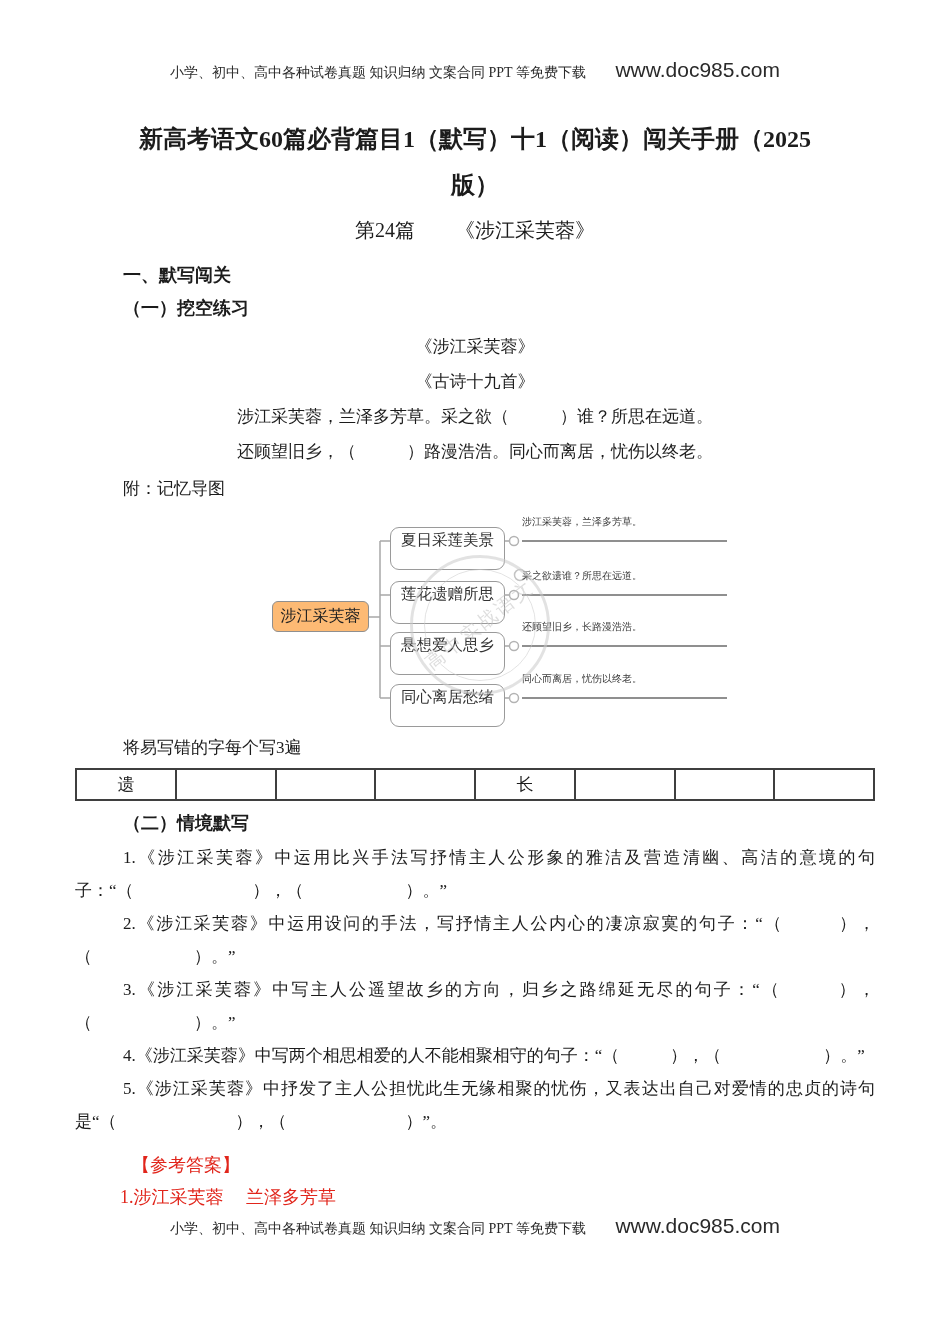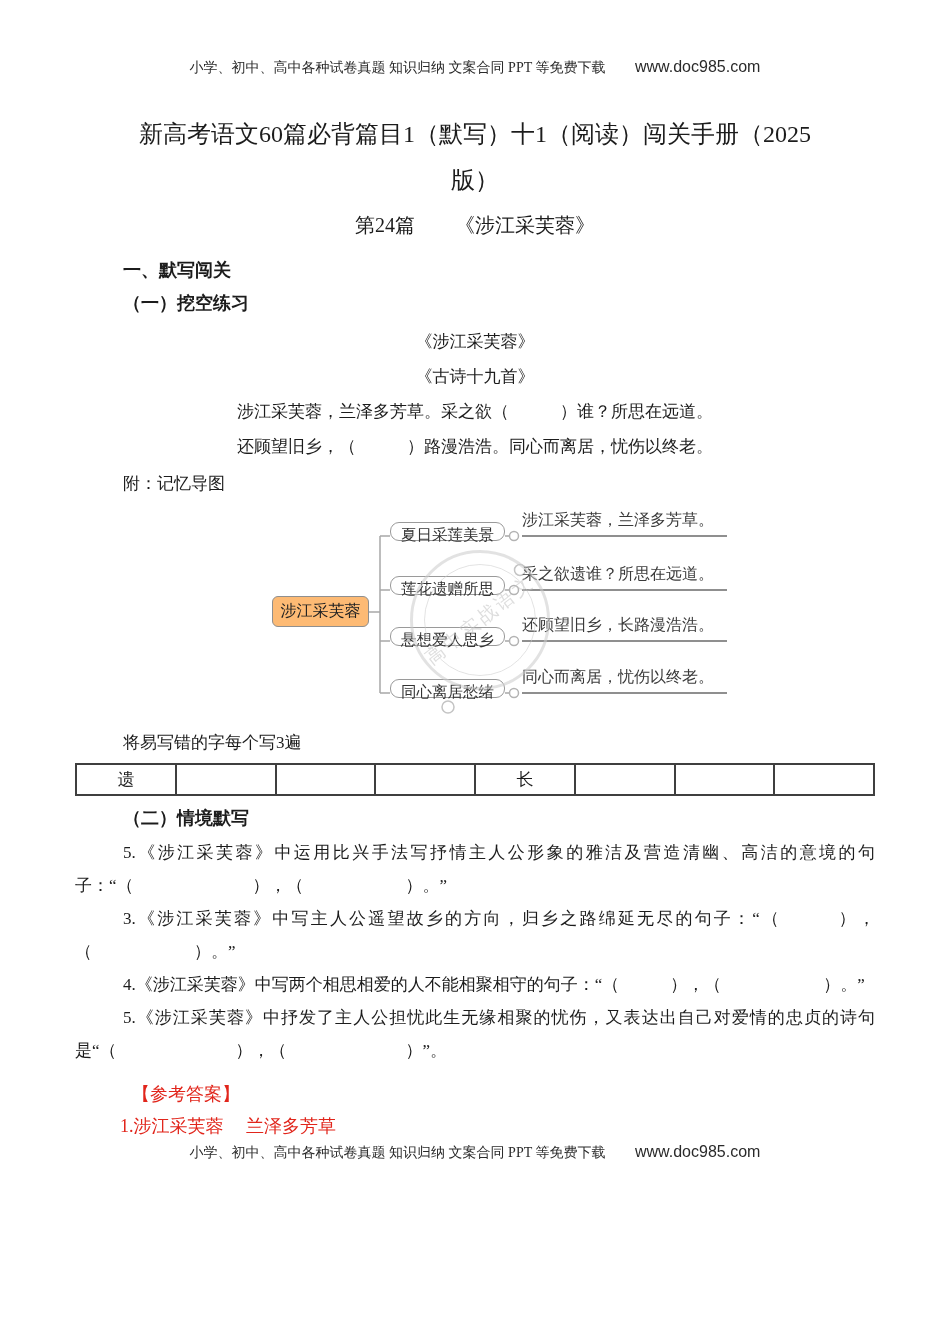--- a/index.html
+++ b/index.html
@@ -10,23 +10,23 @@
     margin:0 auto;
     background:#ffffff;
     color:#1c1c1c;
     font-family:"Liberation Serif","DejaVu Serif",serif;
     overflow:hidden;
     padding:58px 75px 0 75px;
   }
   
   .doc-banner { text-align:center; font-size:14px; color:#2a2a2a; white-space:nowrap; }
   .doc-banner .services { font-family:"Liberation Serif",serif; }
-  .doc-banner .site { font-family:"Liberation Sans","DejaVu Sans",sans-serif; font-size:16px; margin-left:26px; }
+  .doc-banner .site { font-family:"Liberation Sans","DejaVu Sans",sans-serif; font-size:21px; margin-left:26px; }
   
-  .title { margin-top:34px; text-align:center; font-weight:normal; font-size:24px; line-height:46px; }
+  .title { margin-top:34px; text-align:center; font-weight:bold; font-size:24px; line-height:46px; }
   .subtitle { margin-top:4px; text-align:center; font-weight:normal; font-size:20px; line-height:36px; }
   
   .h1, .h2 {
     font-family:"Liberation Sans","DejaVu Sans",sans-serif;
     font-weight:bold; font-size:18px; line-height:31px;
     padding-left:48px;
   }
   .h1 { margin-top:12px; }
   .h2 { margin-top:2px; }
   .h2b { margin-top:7px; }
@@ -34,30 +34,30 @@
   .centerline { text-align:center; font-size:17px; line-height:35px; }
   .poem-title { margin-top:5px; }
   .caption { padding-left:48px; font-size:17px; line-height:33px; margin-top:3px; }
   
   .mindmap { position:relative; width:460px; height:218px; margin:2px 0 0 195px; }
   .mm-svg { position:absolute; left:0; top:0; }
   .mm-node {
     position:absolute; text-align:center; color:#333;
     font-size:15.5px; background:#fff;
     border:1.5px solid #9a9a9a; border-radius:9px;
-    width:115px; height:19px; line-height:24px; left:120px; z-index:2;
+    width:115px; height:43px; line-height:24px; left:120px; z-index:2;
   }
   .mm-root {
     position:absolute; left:2px; top:94px; width:97px; height:31px;
     background:#fdba74; border:1.5px solid #8f8f8f; border-radius:6px;
     text-align:center; line-height:28px; font-size:16px; color:#222; z-index:2;
   }
   .mm-leaf {
     position:absolute; left:252px; width:206px; height:27px;
-    font-size:16px; color:#3a3a3a; white-space:nowrap; z-index:2;
+    font-size:10px; color:#3a3a3a; white-space:nowrap; z-index:2;
   }
   .mm-watermark {
     position:absolute; left:140px; top:48px; width:140px; height:140px;
     border:3px solid #cccccc; border-radius:50%;
     opacity:.55; z-index:5; pointer-events:none;
   }
   .mm-watermark .inner {
     position:absolute; left:11px; top:11px; right:11px; bottom:11px;
     border:1.5px solid #cccccc; border-radius:50%;
   }
@@ -154,21 +154,22 @@
     <div class="char-cell"></div>
     <div class="char-cell"></div>
     <div class="char-cell">长</div>
     <div class="char-cell"></div>
     <div class="char-cell"></div>
     <div class="char-cell"></div>
   </div>
 
   <div class="h2 h2b">（二）情境默写</div>
   <div class="questions">
-    <p class="question">5.《涉江采芙蓉》中运用比兴手法写抒情主人公形象的雅洁及营造清幽、高洁的意境的句子：“（　　　　　　　），（　　　　　　）。”</p>
+    <p class="question">1.《涉江采芙蓉》中运用比兴手法写抒情主人公形象的雅洁及营造清幽、高洁的意境的句子：“（　　　　　　　），（　　　　　　）。”</p>
+    <p class="question">2.《涉江采芙蓉》中运用设问的手法，写抒情主人公内心的凄凉寂寞的句子：“（　　　），（　　　　　　）。”</p>
     <p class="question">3.《涉江采芙蓉》中写主人公遥望故乡的方向，归乡之路绵延无尽的句子：“（　　　），（　　　　　　）。”</p>
     <p class="question">4.《涉江采芙蓉》中写两个相思相爱的人不能相聚相守的句子：“（　　　），（　　　　　　）。”</p>
     <p class="question">5.《涉江采芙蓉》中抒发了主人公担忧此生无缘相聚的忧伤，又表达出自己对爱情的忠贞的诗句是“（　　　　　　　），（　　　　　　　）”。</p>
   </div>
 
   <div class="answer-head">【参考答案】</div>
   <div class="answer-item">1.涉江采芙蓉　 兰泽多芳草</div>
 
   <div class="doc-banner footer">
     <span class="services">小学、初中、高中各种试卷真题 知识归纳 文案合同 PPT 等免费下载</span>

